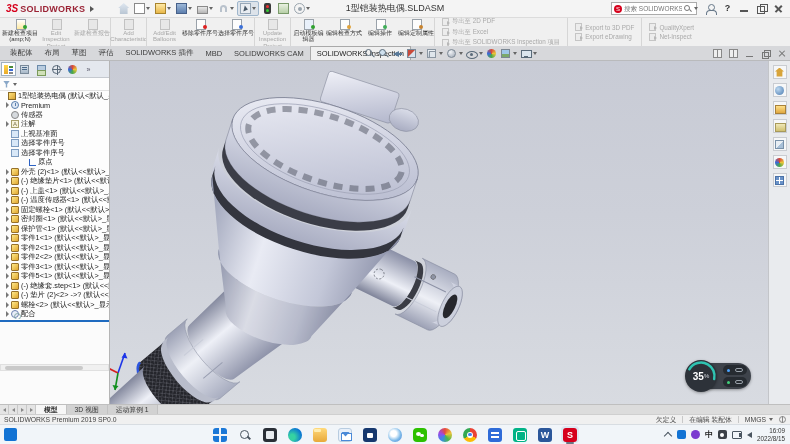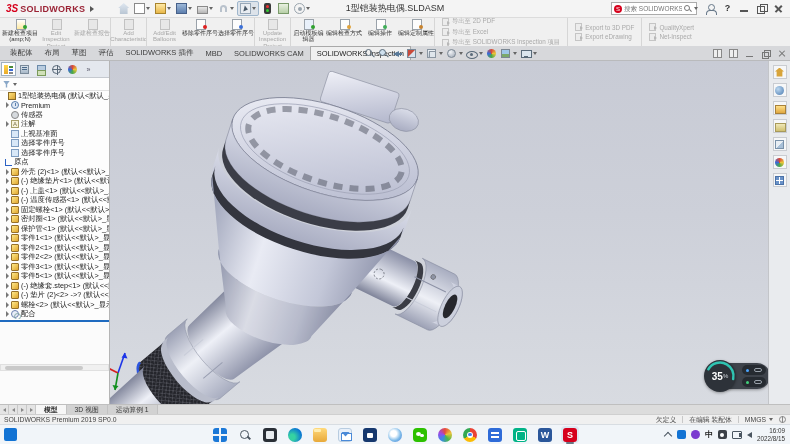--- a/index.html
+++ b/index.html
@@ -139,21 +139,21 @@
   .ic-mate::after { content:""; position:absolute; left:2px; top:2px; width:5px; height:5px; border:1px solid #8aa; border-radius:50%; }
   .tlabel { overflow:hidden; }
   .splitter { height:2px; background:#1f6bc0; margin-top:1px; flex:none; }
   .panel-rest { flex:1; background:#fbfbfb; position:relative; }
   .hscroll { position:absolute; left:0; right:0; top:42px; height:7px; background:#f0f0f0; border:1px solid #e0e0e0; }
   .hthumb { position:absolute; left:4px; top:1px; width:78px; height:3.5px; background:#c9c9c9; border-radius:2px; }
 
   
   .viewport { width:658px; height:343px; position:relative; background:linear-gradient(180deg,#c8cbd5 0%,#cdd0d9 45%,#d8dbe1 100%); flex:none; overflow:hidden; }
   .viewport svg { position:absolute; inset:0; }
-  .pctwidget { position:absolute; left:594px; top:299px; width:82px; height:32px; }
+  .pctwidget { position:absolute; left:575px; top:299px; width:82px; height:32px; }
   .pct-pill { position:absolute; left:12px; top:3px; width:54px; height:26px; background:#3e434b; border-radius:13px; box-shadow:0 1px 3px rgba(0,0,0,.35); }
   .pct-circle { position:absolute; left:0; top:0; width:32px; height:32px; border-radius:50%; background:#2d3239; box-shadow:0 1px 3px rgba(0,0,0,.35); display:flex; align-items:center; justify-content:center; color:#fff; font-size:10px; font-weight:bold; }
   .pct-circle svg { position:absolute; inset:0; }
   .pct-unit { font-size:6px; font-weight:normal; color:#cfd4da; }
   .pct-btn { position:absolute; left:38px; width:24px; height:10px; background:#262b31; border-radius:5px; }
   .pct-btn.b1 { top:5px; } .pct-btn.b2 { top:17px; }
   .pct-dot { position:absolute; left:4px; top:3.5px; width:3px; height:3px; border-radius:50%; }
   .pct-dot.blue { background:#4aa3ff; } .pct-dot.green { background:#41d07a; }
   .pct-glyph { position:absolute; right:4px; top:3px; width:8px; height:4px; border:1px solid #9aa2ab; border-radius:2px; }
 
@@ -508,21 +508,21 @@
             <div class="trow" style="padding-left:6px">
               <span class="arr hide"></span>
               <span class="ti ic-plane"></span>
               <span class="tlabel">选择零件序号</span>
             </div>
             <div class="trow" style="padding-left:6px">
               <span class="arr hide"></span>
               <span class="ti ic-plane"></span>
               <span class="tlabel">选择零件序号</span>
             </div>
-            <div class="trow" style="padding-left:0">
+            <div class="trow" style="padding-left:24px">
               <span class="arr hide"></span>
               <span class="ti ic-origin"></span>
               <span class="tlabel">原点</span>
             </div>
             <div class="trow" style="padding-left:6px">
               <span class="arr"></span>
               <span class="ti ic-part"></span>
               <span class="tlabel">外壳 (2)&lt;1&gt; (默认&lt;&lt;默认&gt;_显示状</span>
             </div>
             <div class="trow" style="padding-left:6px">

